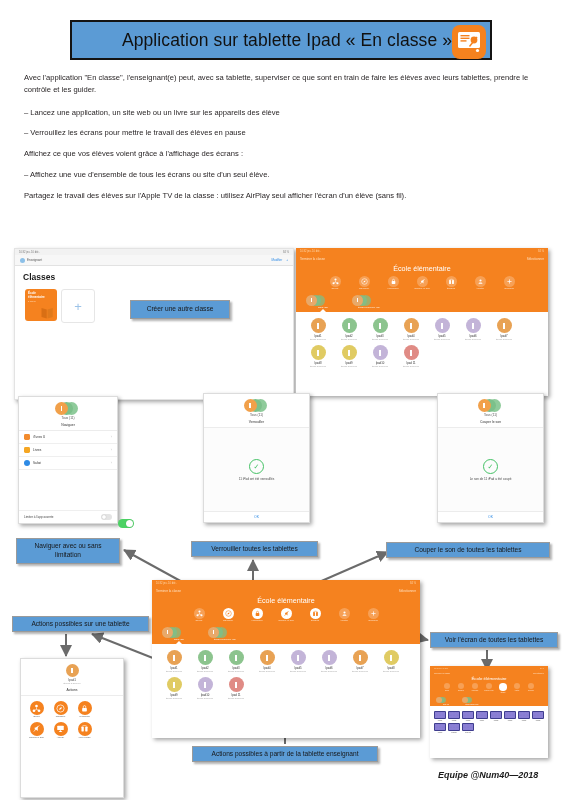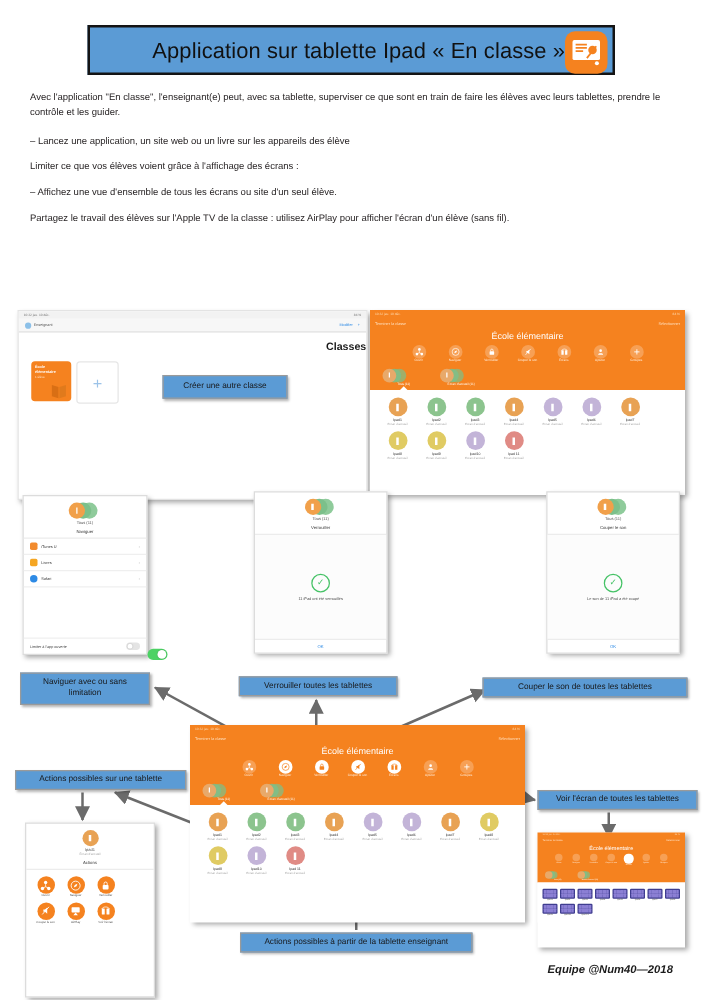--- a/index.html
+++ b/index.html
@@ -39,21 +39,21 @@
   
   #p-classes{left:14px;top:10px;width:278px;height:150px;border:1px solid #e3e3e3;}
   #p-classes .navbar{height:11px;background:#f7f7f7;border-bottom:1px solid #e2e2e2;
     display:flex;align-items:center;justify-content:space-between;padding:0 5px;box-sizing:border-box;}
   #p-classes .nav-left{display:flex;align-items:center;gap:2px;}
   #p-classes .nav-av{width:5px;height:5px;border-radius:50%;background:#8cc0e8;}
   #p-classes .nav-left span{font-size:3px;color:#555;}
   #p-classes .nav-right{display:flex;align-items:center;gap:4px;}
   #p-classes .nav-right span{font-size:3px;color:#2d8ae5;}
   #p-classes .plus{font-size:6px;color:#2d8ae5;line-height:5px;}
-  .classes-h1{font-size:8.5px;font-weight:bold;color:#1a1a1a;margin:6px 0 0 8px;text-align:right;}
+  .classes-h1{font-size:8.5px;font-weight:bold;color:#1a1a1a;margin:6px 0 0 8px;}
   .class-row{display:flex;gap:4px;margin:7px 0 0 10px;}
   .class-card{width:32px;height:32px;border-radius:3px;background:#f5821f;
     position:relative;overflow:hidden;}
   .class-card .cc-t{position:absolute;left:3px;top:3px;font-size:3px;
     color:#fff;font-weight:bold;line-height:3.6px;width:24px;}
   .class-card .cc-s{position:absolute;left:3px;top:11px;font-size:2.4px;color:#ffe2c6;}
   .class-card .book{position:absolute;right:2px;bottom:1px;width:15px;height:15px;}
   .class-add{width:32px;height:32px;border-radius:3px;background:#fff;
     border:1px solid #e6e6e6;display:flex;align-items:center;justify-content:center;
     font-size:13px;color:#9cc3e8;font-weight:300;line-height:13px;}
@@ -175,23 +175,24 @@
       <circle cx="22" cy="15" r="3.4" fill="#f5821f"></circle>
       <path d="M17.5 21.5 L25 12" stroke="#f5821f" stroke-width="1.4" fill="none"></path>
       <circle cx="25.5" cy="25.5" r="1.6" fill="#fff"></circle>
     </svg>
   </span>
 </div>
 
 <div class="intro">
   <p class="para">Avec l'application "En classe", l'enseignant(e) peut, avec sa tablette, superviser ce que sont en train de faire les élèves avec leurs tablettes, prendre le contrôle et les guider.</p>
   <p>– Lancez une application, un site web ou un livre sur les appareils des élève</p>
-  <p>Limiter ce que vos élèves voient grâce à l'affichage des écrans :</p>
+  <p>– Verrouillez les écrans pour mettre le travail des élèves en pause</p>
+  <p>Affichez ce que vos élèves voient grâce à l'affichage des écrans :</p>
   <p>– Affichez une vue d'ensemble de tous les écrans ou site d'un seul élève.</p>
-  <p>Partagez le travail des élèves sur l'Apple TV de la classe : utilisez AirPlay pour afficher l'écran d'un élève (sans fil).</p>
+  <p>Partagez le travail des élèves sur l'Apple TV de la classe : utilisez AirPlay seul afficher l'écran d'un élève (sans fil).</p>
 </div>
 
 <div class="collage">
 
   <svg class="arrows">
     <defs>
       <marker id="ah" markerWidth="7" markerHeight="7" refX="5.5" refY="3" orient="auto">
         <path d="M0,0 L6,3 L0,6 z" fill="#6b6b6b"></path>
       </marker>
     </defs>

